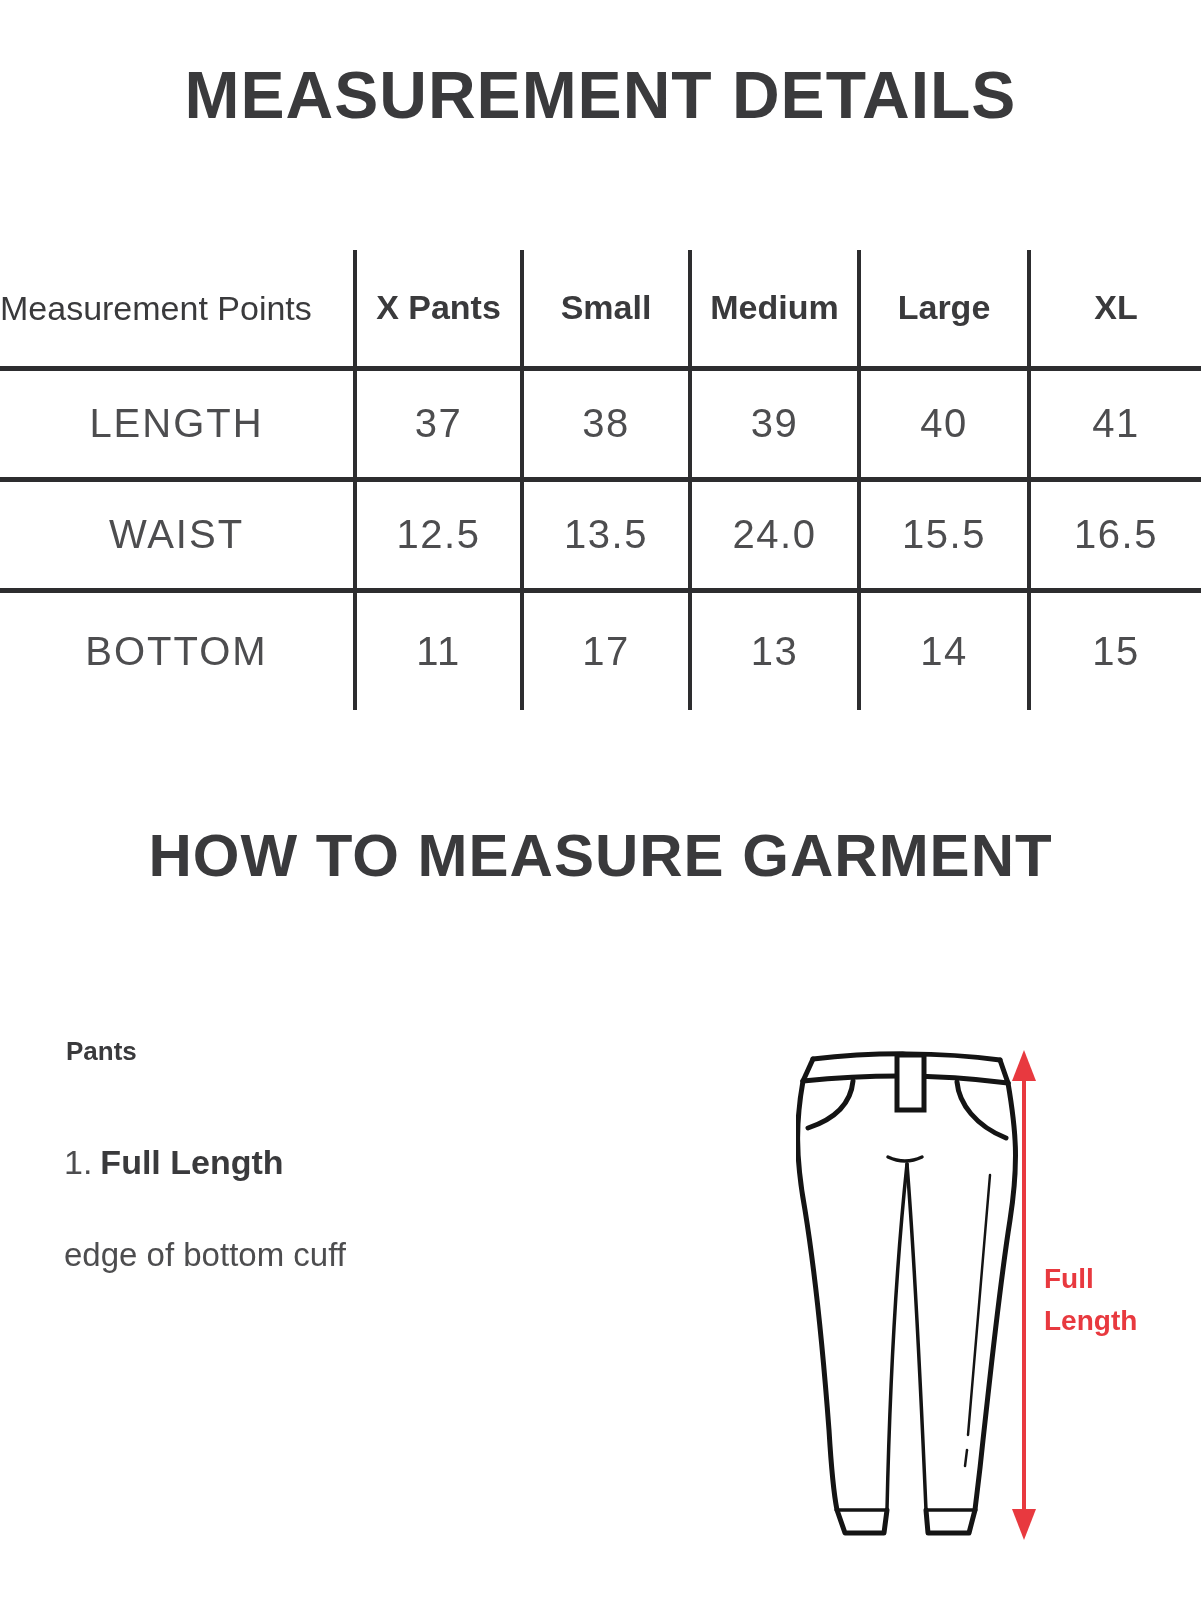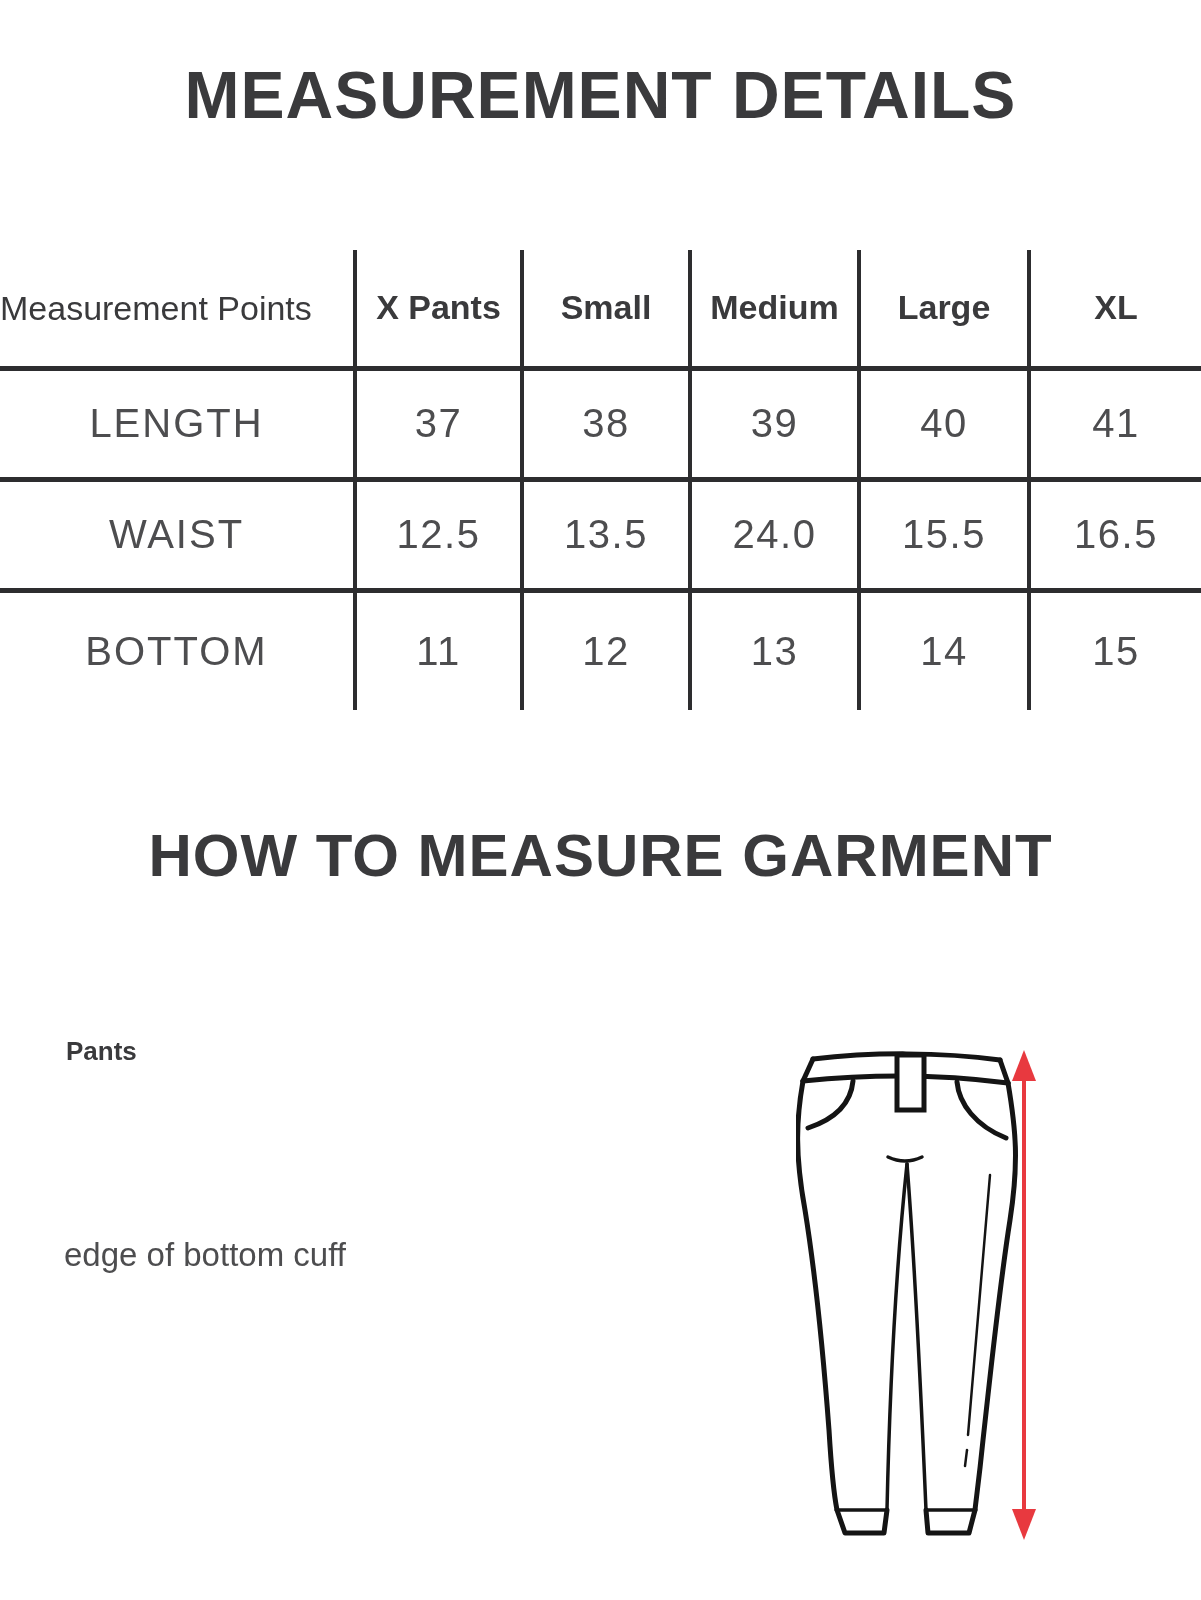--- a/index.html
+++ b/index.html
@@ -116,32 +116,35 @@
         <td class="row-label">WAIST</td>
         <td class="cell-val vl">12.5</td>
         <td class="cell-val vl">13.5</td>
         <td class="cell-val vl">24.0</td>
         <td class="cell-val vl">15.5</td>
         <td class="cell-val vl">16.5</td>
       </tr>
       <tr class="r3">
         <td class="row-label">BOTTOM</td>
         <td class="cell-val vl">11</td>
-        <td class="cell-val vl">12</td>
+        <td class="cell-val vl">17</td>
         <td class="cell-val vl">13</td>
         <td class="cell-val vl">14</td>
         <td class="cell-val vl">15</td>
       </tr>
     </tbody>
   </table>
 
   <div class="guide-title">HOW TO MEASURE GARMENT</div>
 
   <div class="garment-label">Pants</div>
 
+  <div class="step-title">
+    <span class="step-number">1.</span><span class="step-name">Full Length</span>
+  </div>
 
   <div class="step-desc">
     <div>edge of bottom cuff</div>
   </div>
 
   <svg class="pants-svg" width="224" height="490" viewBox="0 0 224 490">
 
     <path class="outline" d="M 17,9 C 75,2 145,2 204,10"></path>
     <path class="outline" d="M 17,9 L 7,31"></path>
     <path class="outline" d="M 204,10 L 212,33"></path>
@@ -167,14 +170,18 @@
 
     <rect class="loop" x="101" y="5" width="27" height="55"></rect>
   </svg>
 
   <svg class="arrow-svg" width="36" height="490" viewBox="0 0 36 490">
     <line class="shaft" x1="18" y1="24" x2="18" y2="466"></line>
     <polygon class="head" points="18,0 6,31 30,31"></polygon>
     <polygon class="head" points="18,490 6,459 30,459"></polygon>
   </svg>
 
+  <div class="arrow-label">
+    <div>Full</div>
+    <div>Length</div>
+  </div>
 
 </div>
 
 </body></html>

